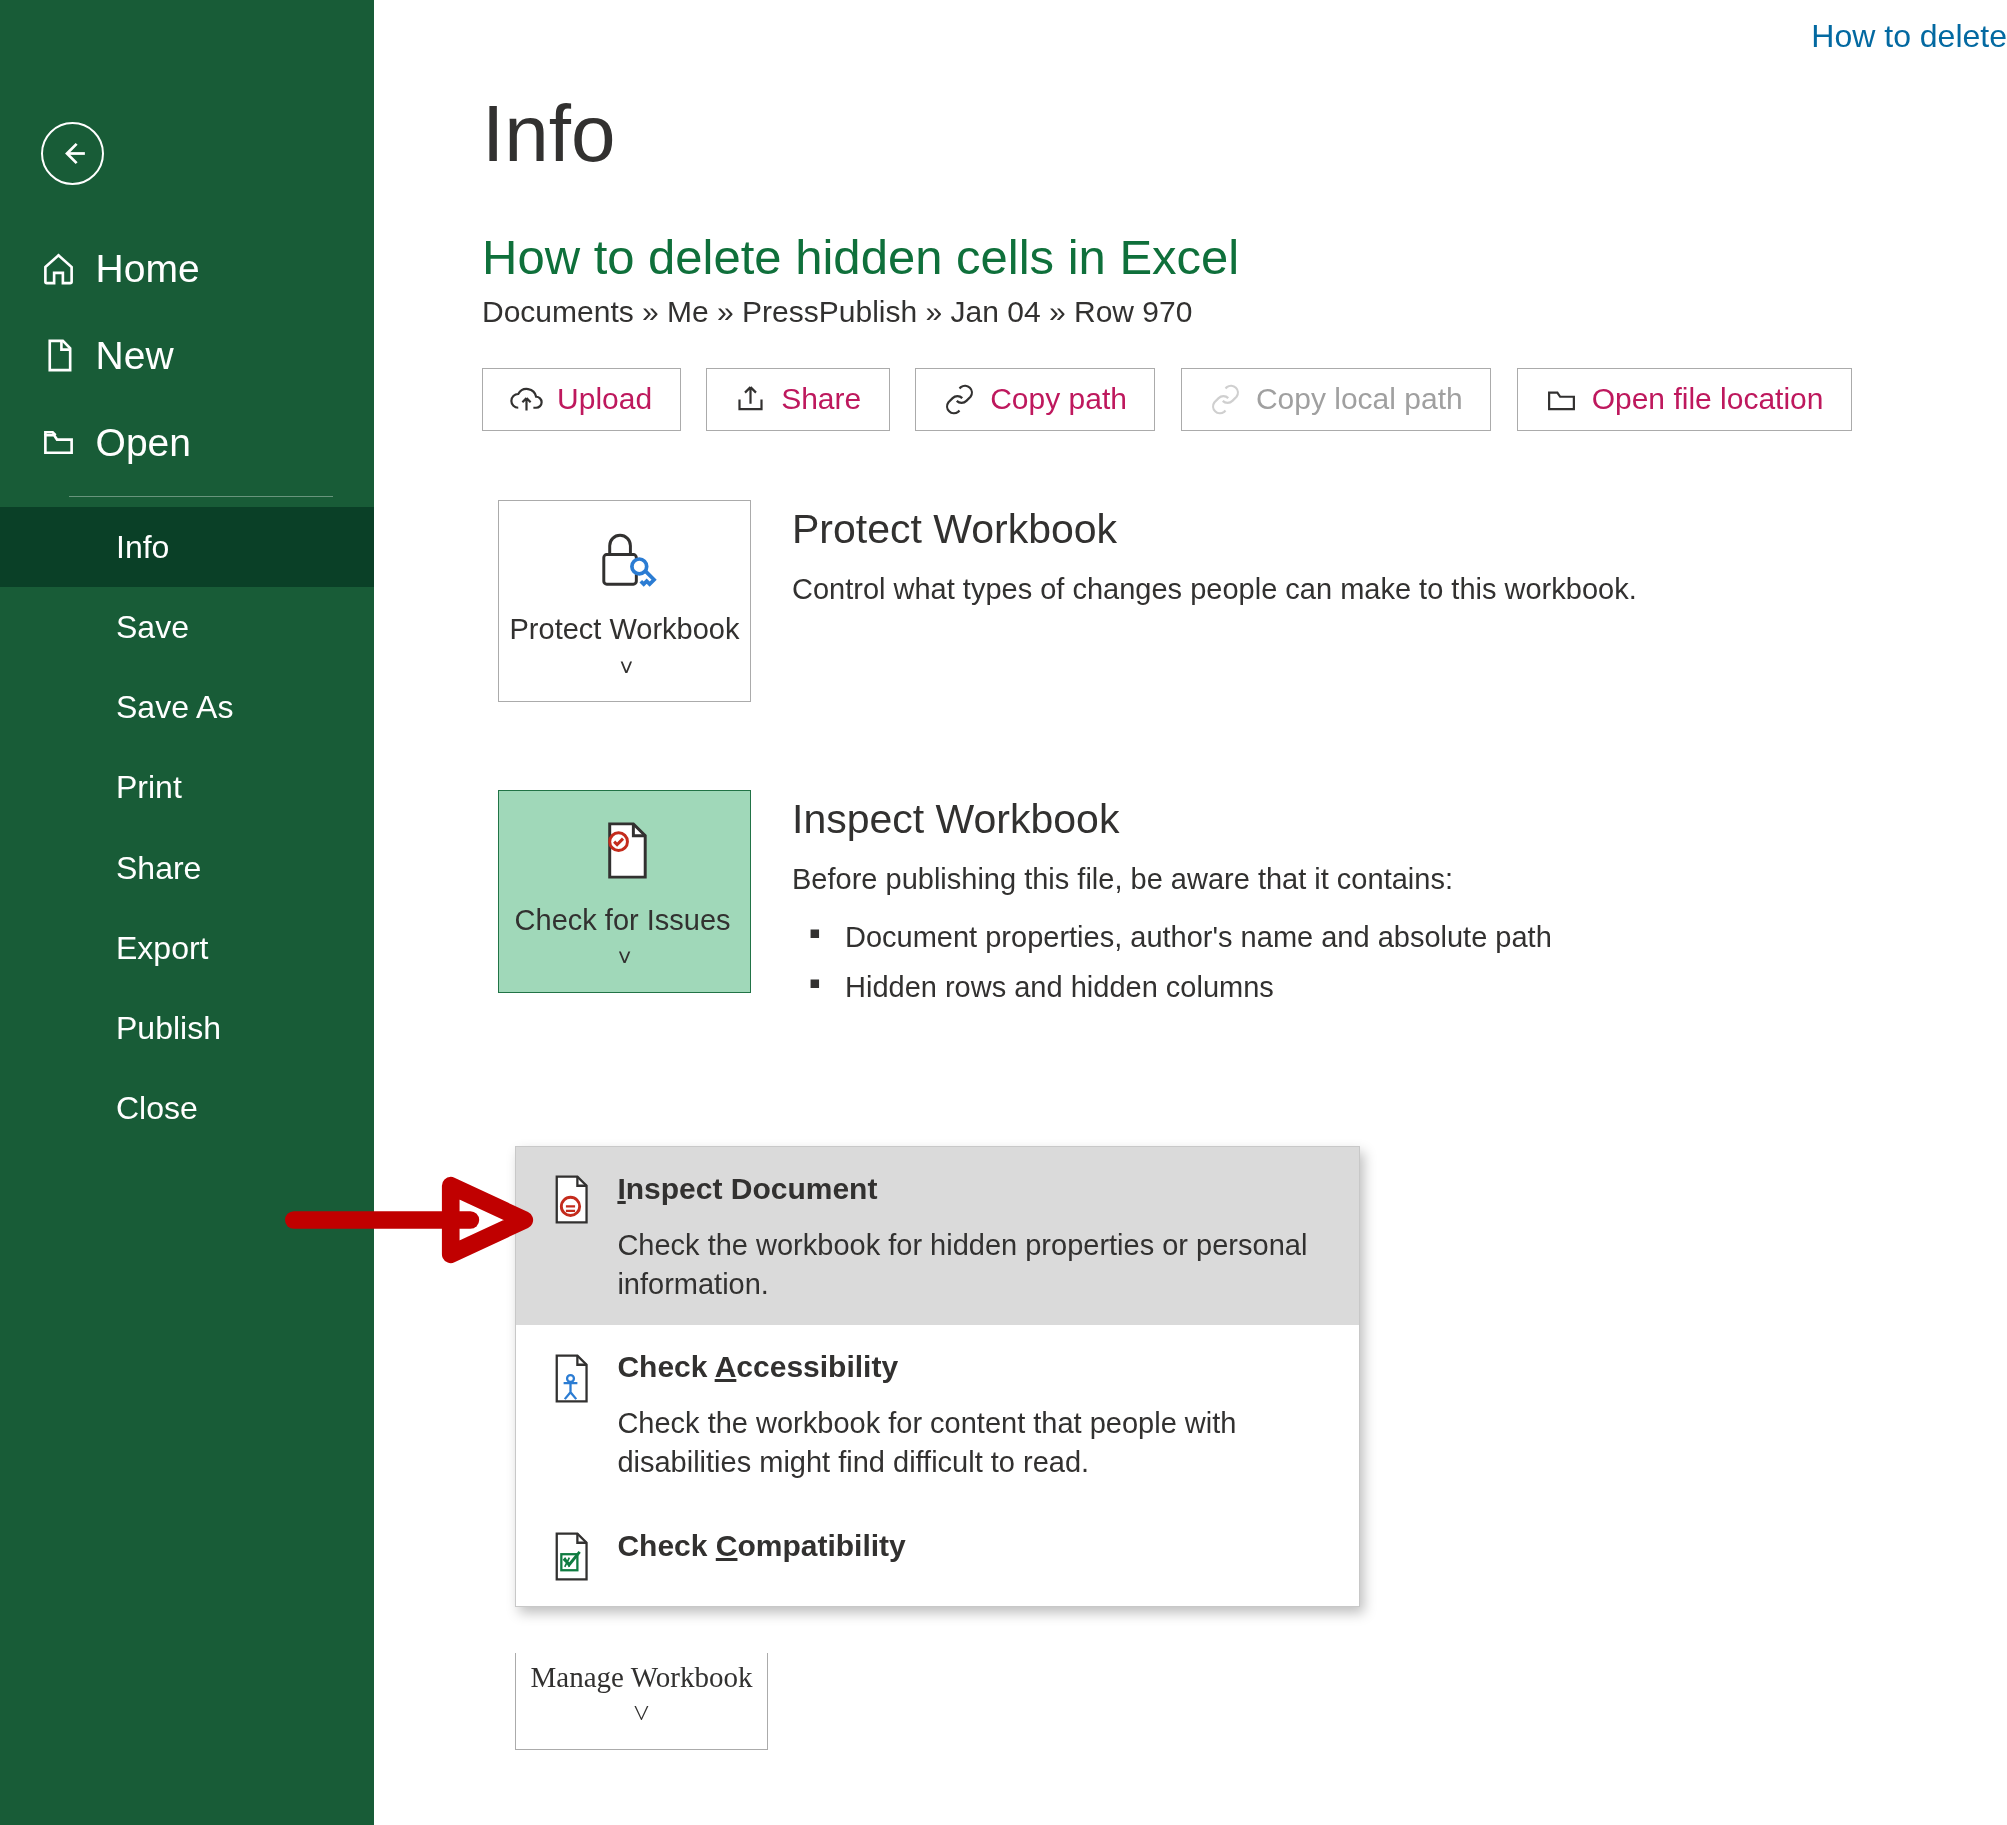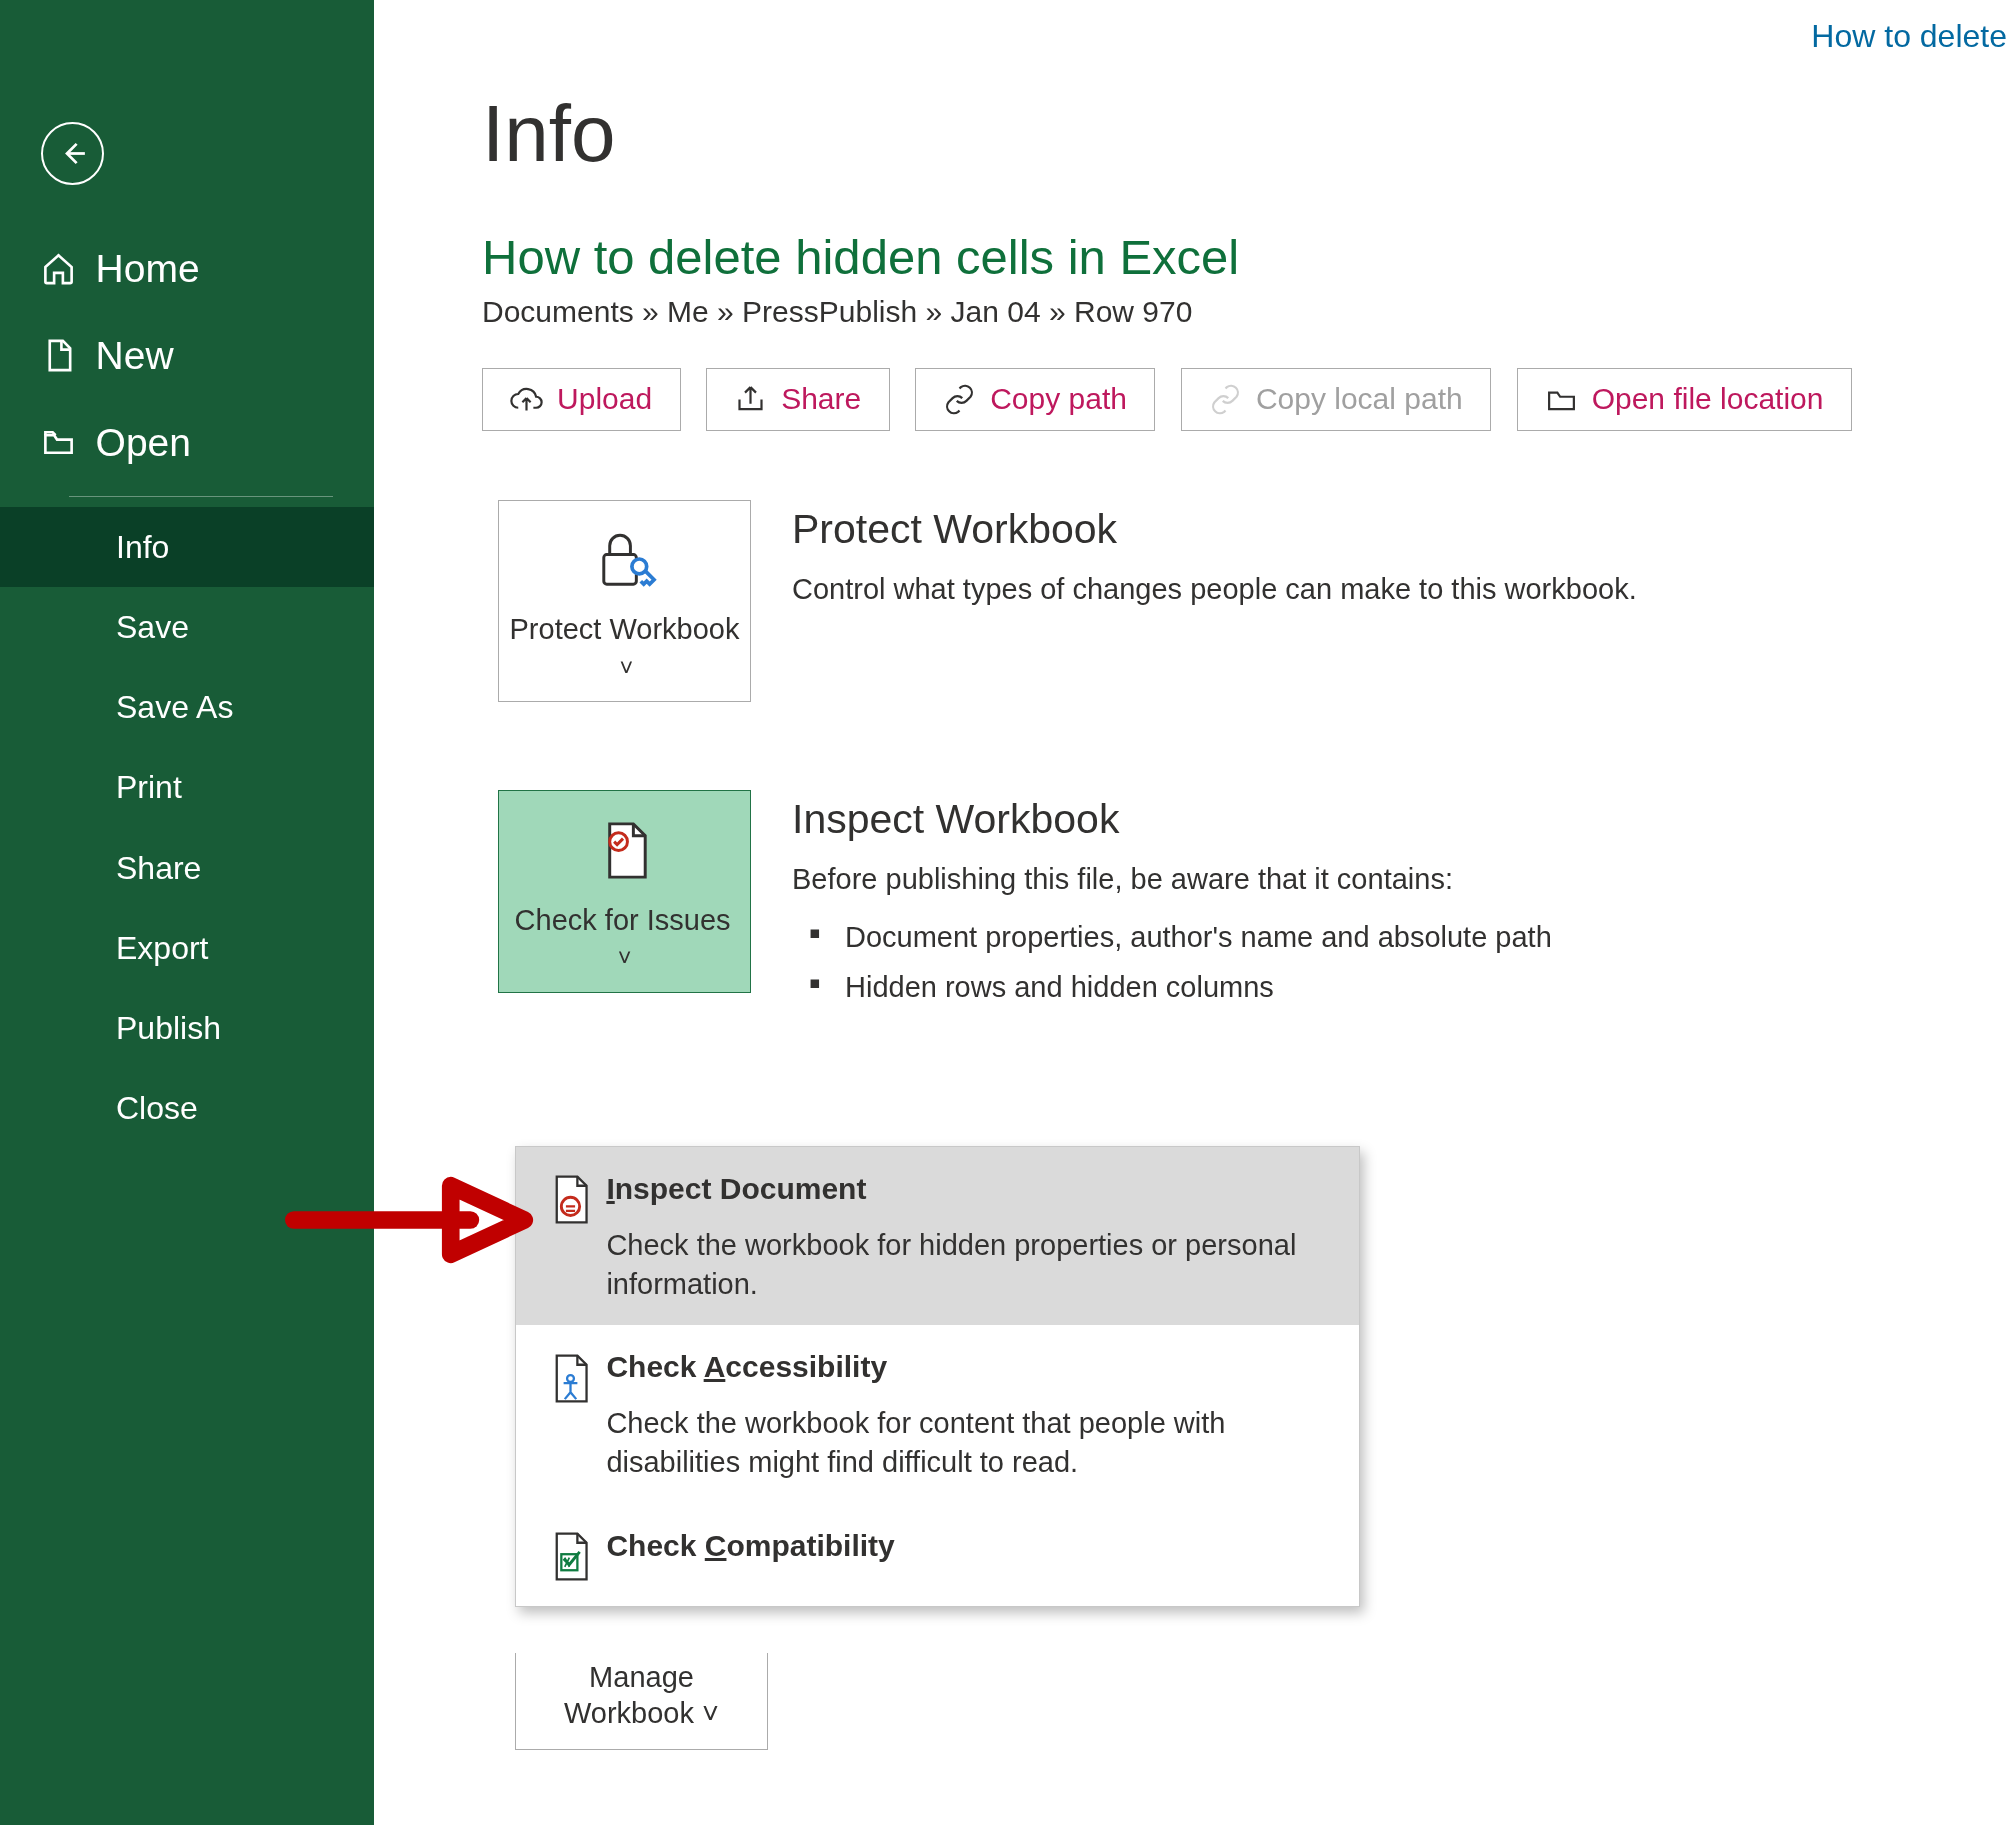--- a/index.html
+++ b/index.html
@@ -177,21 +177,21 @@
     left: 515px;
     top: 1146px;
     width: 845px;
     background: #fff;
     border: 1px solid #c8c8c8;
     box-shadow: 3.9px 5.9px 11.8px rgba(0,0,0,0.25);
     z-index: 10;
   }
   .dd-item {
     display: flex;
-    gap: 8px;
+    gap: 19px;
     padding: 21.6px 27.4px;
     cursor: pointer;
     align-items: flex-start;
   }
   .dd-item.hover { background: #dadada; }
   .dd-item svg { width: 55px; height: 55px; flex-shrink: 0; margin-top: 3.9px; }
   .dd-text .dd-title {
     font-size: 30px;
     font-weight: 600;
     line-height: 1.3;
@@ -202,20 +202,21 @@
     color: #323130;
     line-height: 1.35;
     margin-top: 18px;
   }
 
   
   .manage-wrap {
     position: absolute;
     left: 515px;
     top: 1653px;
+    font-family: Liberation Serif, serif;
   }
   .manage-btn {
     border: 1.5px solid #ababab;
     border-top: none;
     background: #fff;
     width: 253px;
     padding: 5.9px 9.8px 17.6px 9.8px;
     text-align: center;
     font-size: 29px;
     line-height: 1.25;

